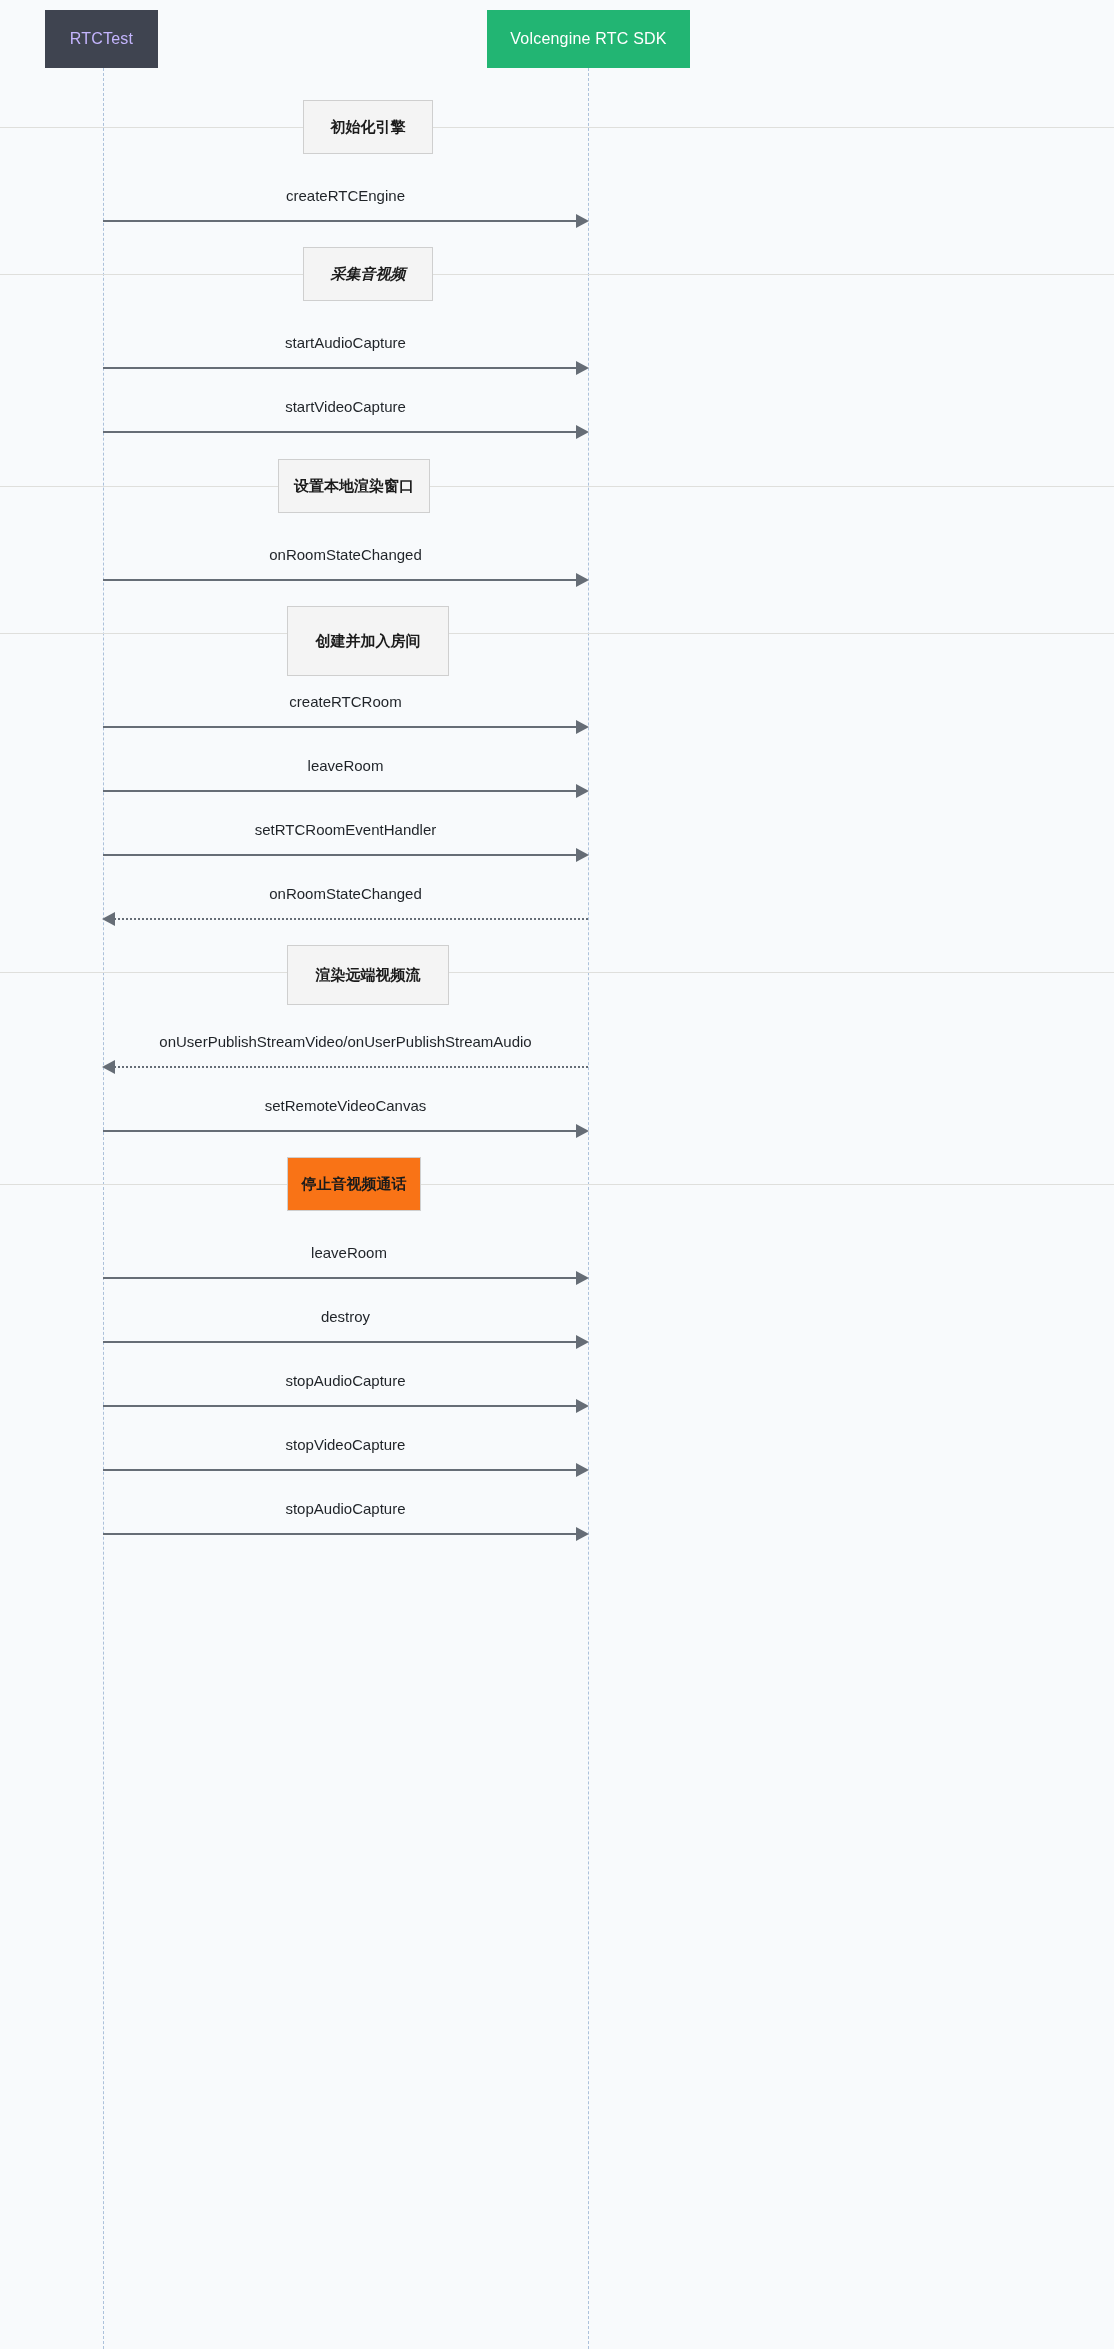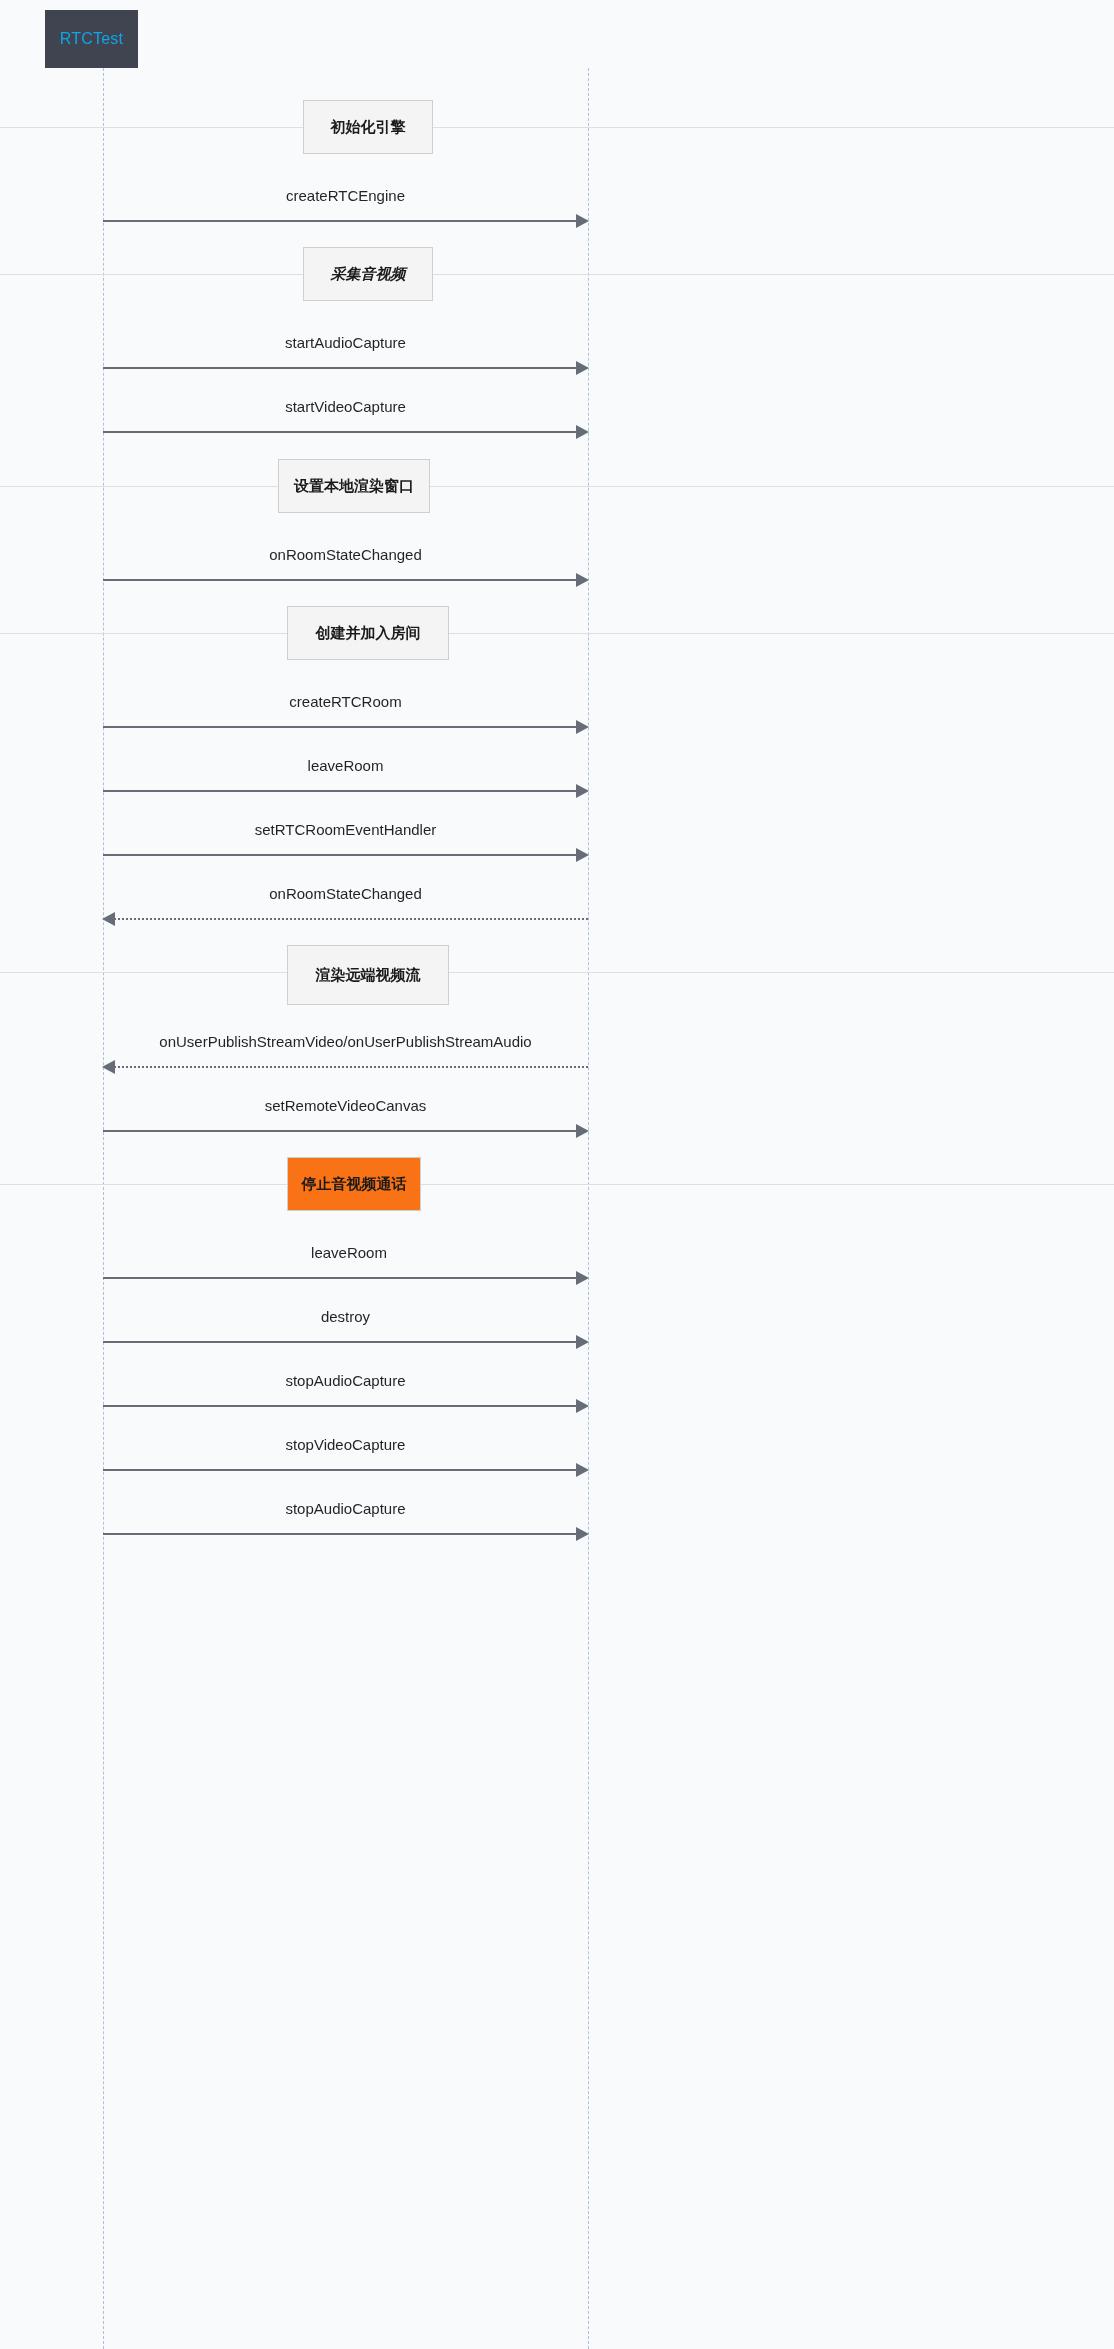--- a/index.html
+++ b/index.html
@@ -75,39 +75,42 @@
   .head-left{
     border-top:7px solid transparent;
     border-bottom:7px solid transparent;
     border-right:13px solid #666d76;
   }
 </style>
 </head>
 <body>
 
 <div id="seq">
-    <div class="actor-box actor-left" style="left: 45px; top: 10px; width: 93px; height: 58px; background: rgb(63, 68, 80); color: #0ea5e9;">
+    <div class="actor-box actor-left" style="left: 45px; top: 10px; width: 113px; height: 58px; background: rgb(63, 68, 80); color: #c4b5fd;">
       <span>RTCTest</span>
     </div>
     <div class="lifeline" style="left: 103px; top: 68px; height: 2281px; border-left-color: rgb(159, 184, 214);"></div>
+    <div class="actor-box actor-right" style="left: 487px; top: 10px; width: 203px; height: 58px; background: rgb(34, 181, 115); color: rgb(255, 255, 255);">
+      <span>Volcengine RTC SDK</span>
+    </div>
     <div class="lifeline" style="left: 588px; top: 68px; height: 2281px; border-left-color: rgb(159, 184, 214);"></div>
     <div class="divider" style="top: 127px; border-top-color: rgb(223, 223, 220);"></div>
     <div class="section-box" style="left: 303px; top: 100px; width: 130px; height: 54px; background: rgb(244, 244, 244); border-color: rgb(207, 207, 207);">
       <span>初始化引擎</span>
     </div>
     <div class="divider" style="top: 274px; border-top-color: rgb(223, 223, 220);"></div>
     <div class="section-box" style="left: 303px; top: 247px; width: 130px; height: 54px; background: rgb(244, 244, 244); border-color: rgb(207, 207, 207); font-style: italic;">
       <span>采集音视频</span>
     </div>
     <div class="divider" style="top: 486px; border-top-color: rgb(223, 223, 220);"></div>
     <div class="section-box" style="left: 278px; top: 459px; width: 152px; height: 54px; background: rgb(244, 244, 244); border-color: rgb(207, 207, 207);">
       <span>设置本地渲染窗口</span>
     </div>
     <div class="divider" style="top: 633px; border-top-color: rgb(223, 223, 220);"></div>
-    <div class="section-box" style="left: 287px; top: 606px; width: 162px; height: 54px; background: rgb(244, 244, 244); border-color: rgb(207, 207, 207);">
+    <div class="section-box" style="left: 287px; top: 606px; width: 162px; height: 70px; background: rgb(244, 244, 244); border-color: rgb(207, 207, 207);">
       <span>创建并加入房间</span>
     </div>
     <div class="divider" style="top: 972px; border-top-color: rgb(223, 223, 220);"></div>
     <div class="section-box" style="left: 287px; top: 945px; width: 162px; height: 60px; background: rgb(244, 244, 244); border-color: rgb(207, 207, 207);">
       <span>渲染远端视频流</span>
     </div>
     <div class="divider" style="top: 1184px; border-top-color: rgb(223, 223, 220);"></div>
     <div class="section-box" style="left: 287px; top: 1157px; width: 134px; height: 54px; background: #f97316; border-color: rgb(207, 207, 207);">
       <span>停止音视频通话</span>
     </div>

